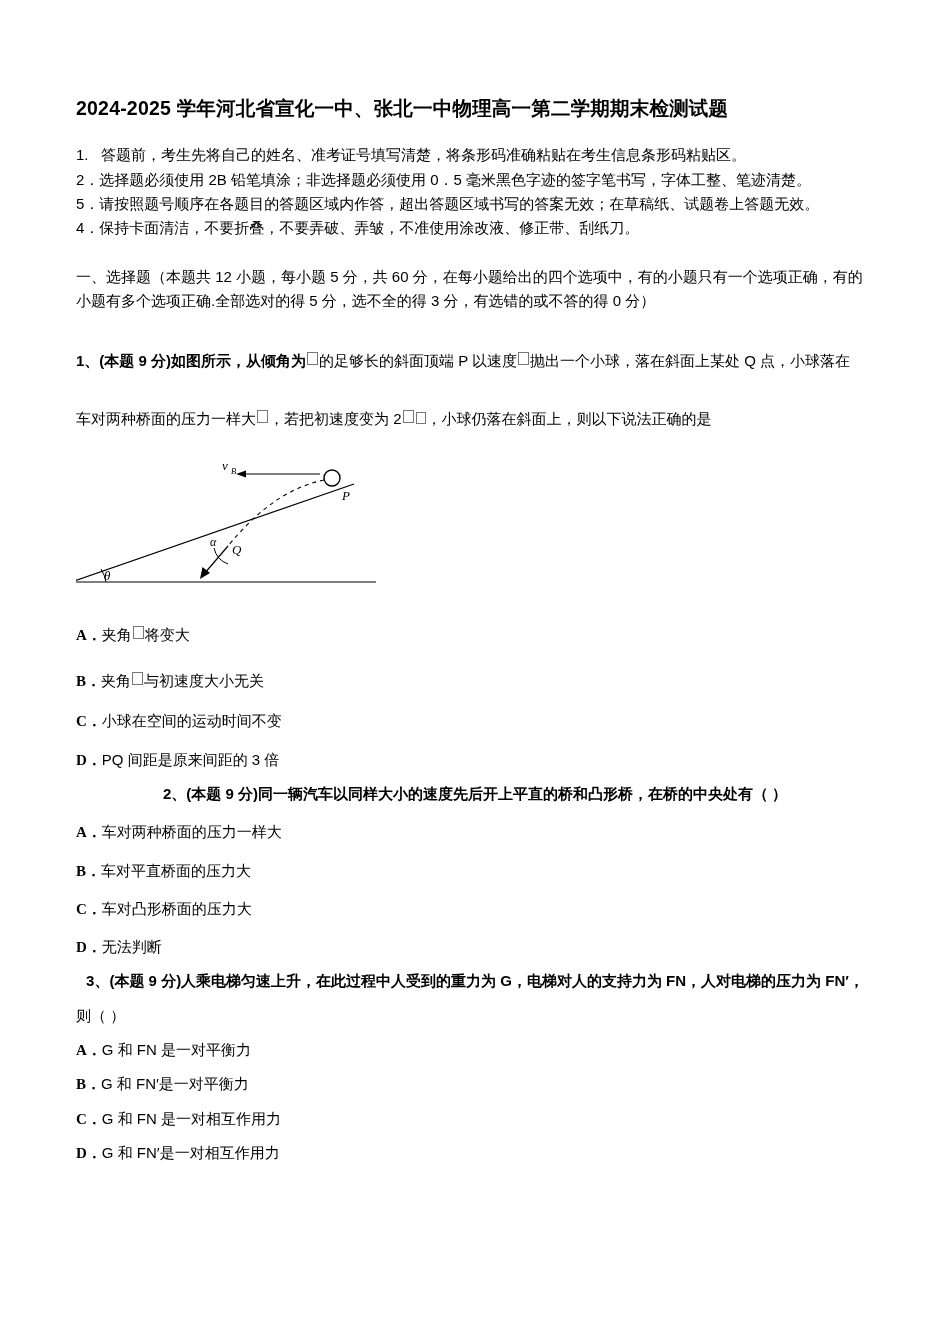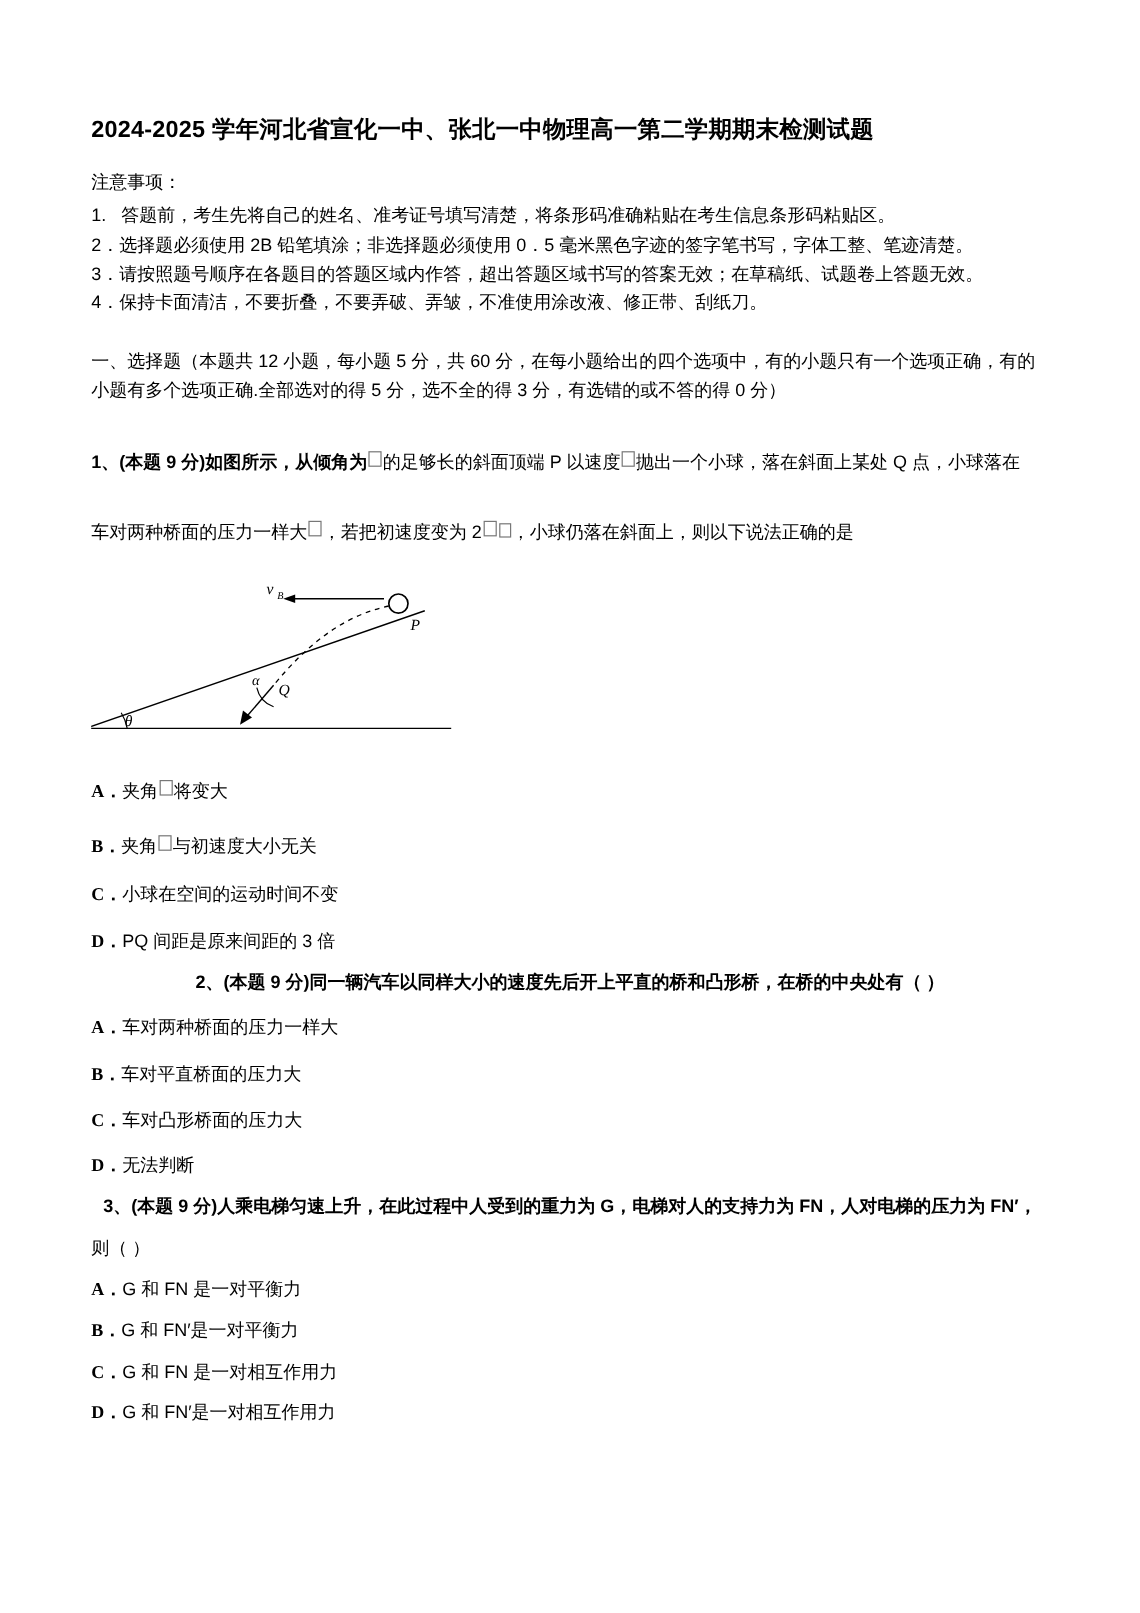--- a/index.html
+++ b/index.html
@@ -106,24 +106,23 @@
     display: block;
   }
 </style>
 </head>
 <body>
 
 <div class="page">
 
   <div class="doc-title">2024-2025 学年河北省宣化一中、张北一中物理高一第二学期期末检测试题</div>
 
-  <div class="notice-head">注意事项：</div>
   <div class="notice-line">1.   答题前，考生先将自己的姓名、准考证号填写清楚，将条形码准确粘贴在考生信息条形码粘贴区。</div>
   <div class="notice-line">2．选择题必须使用 2B 铅笔填涂；非选择题必须使用 0．5 毫米黑色字迹的签字笔书写，字体工整、笔迹清楚。</div>
-  <div class="notice-line">3．请按照题号顺序在各题目的答题区域内作答，超出答题区域书写的答案无效；在草稿纸、试题卷上答题无效。</div>
+  <div class="notice-line">5．请按照题号顺序在各题目的答题区域内作答，超出答题区域书写的答案无效；在草稿纸、试题卷上答题无效。</div>
   <div class="notice-line">4．保持卡面清洁，不要折叠，不要弄破、弄皱，不准使用涂改液、修正带、刮纸刀。</div>
 
   <div class="section-head">
     <span>一、选择题（本题共 12 小题，每小题 5 分，共 60 分，在每小题给出的四个选项中，有的小题只有一个选项正确，有的</span><br>
     <span>小题有多个选项正确.全部选对的得 5 分，选不全的得 3 分，有选错的或不答的得 0 分）</span>
   </div>
 
   <div class="q-block">
     <b class="bold">1、</b><b class="bold">(本题 9 分)如图所示，从倾角为</b><span class="ph"></span><span>的足够长的斜面顶端 P 以速度</span><span class="ph"></span><span>抛出一个小球，落在斜面上某处 Q 点，小球落在</span>
   </div>

